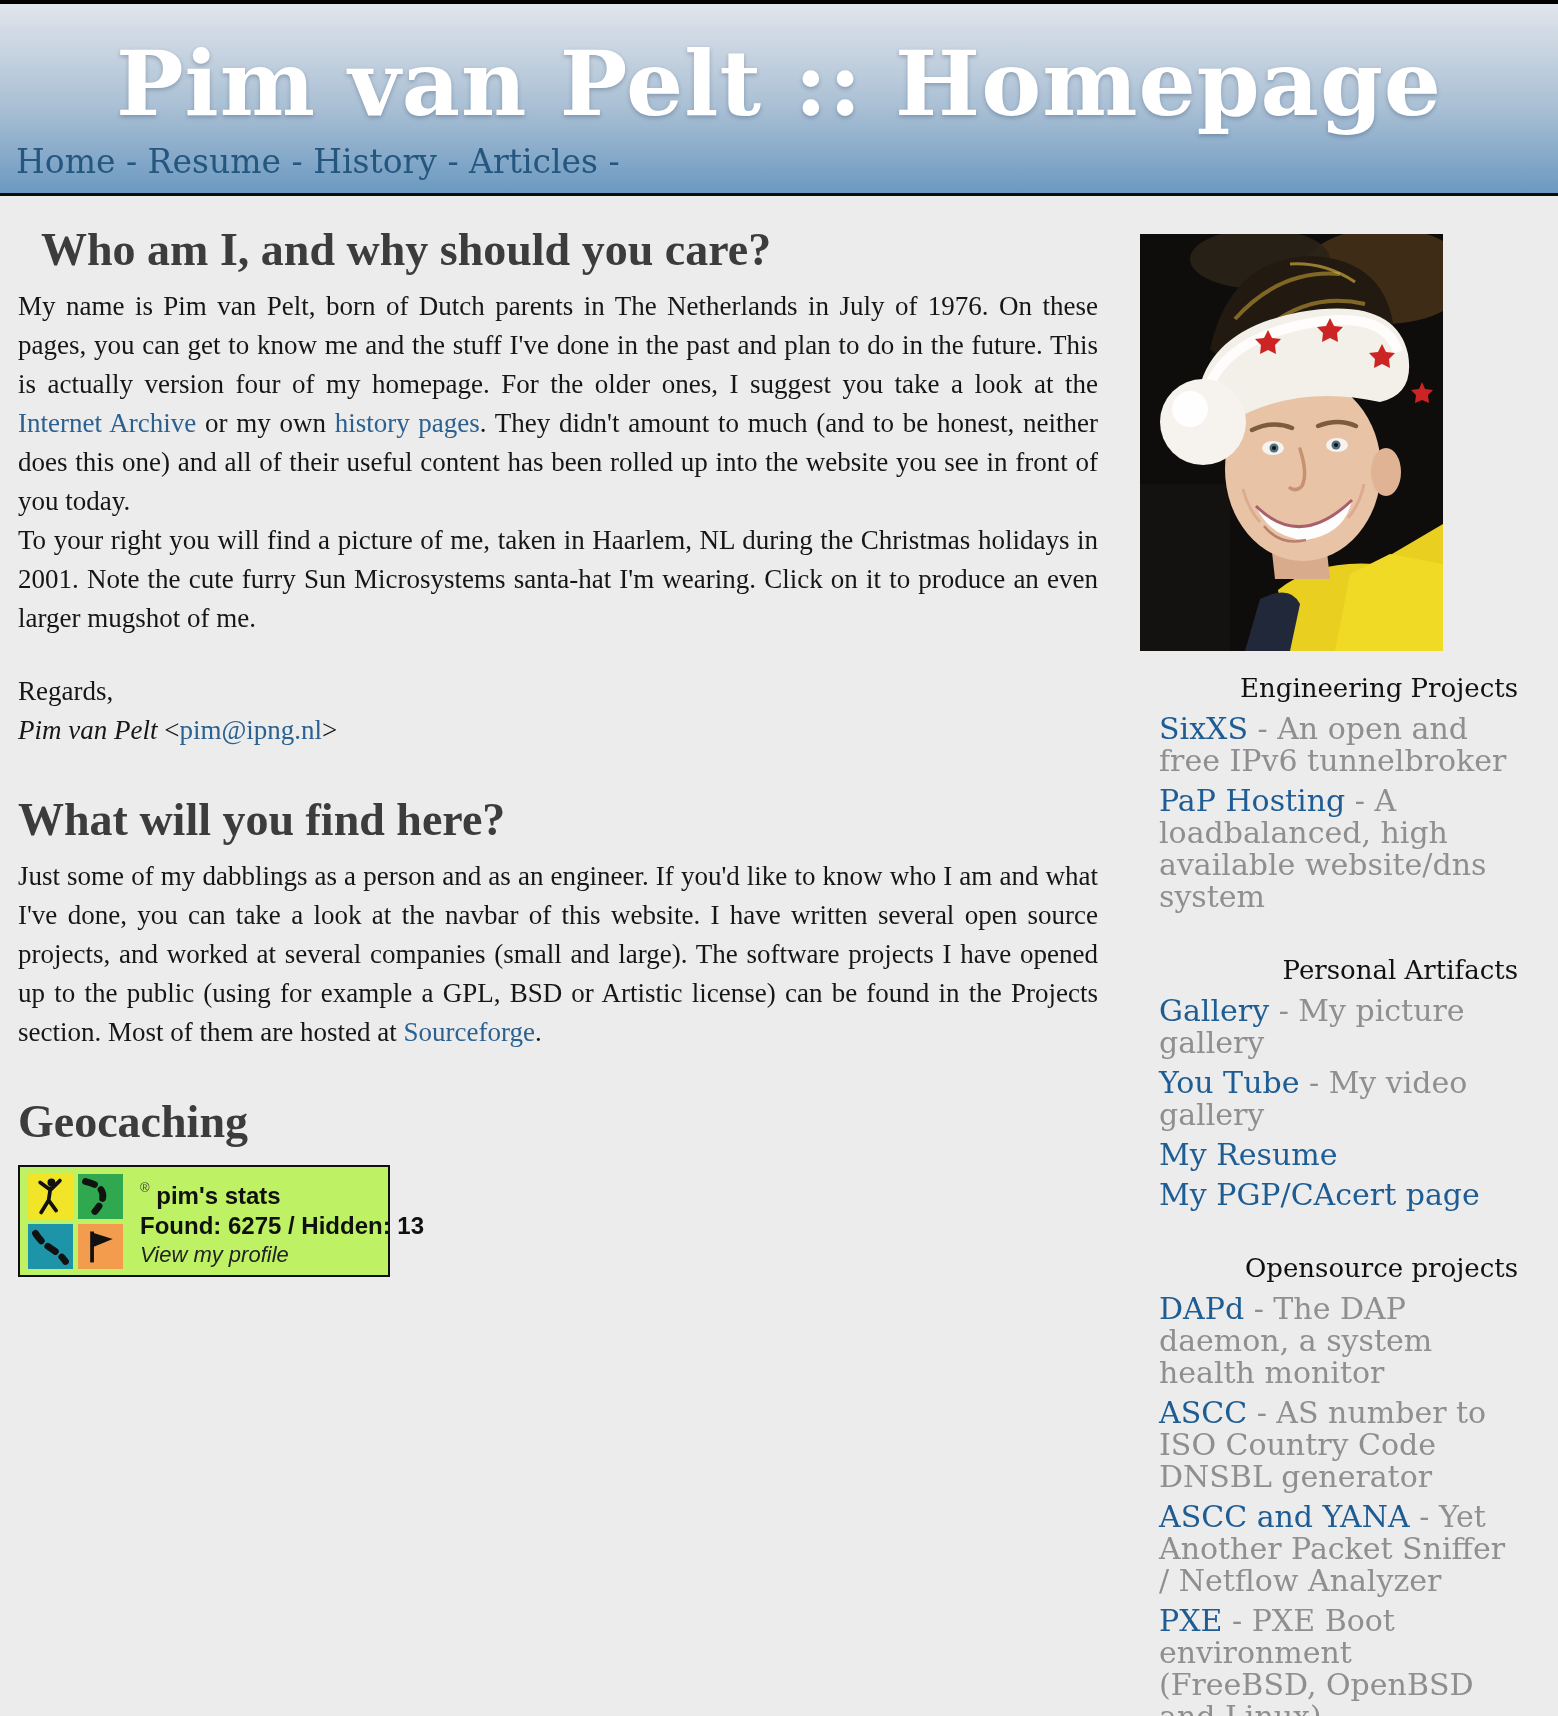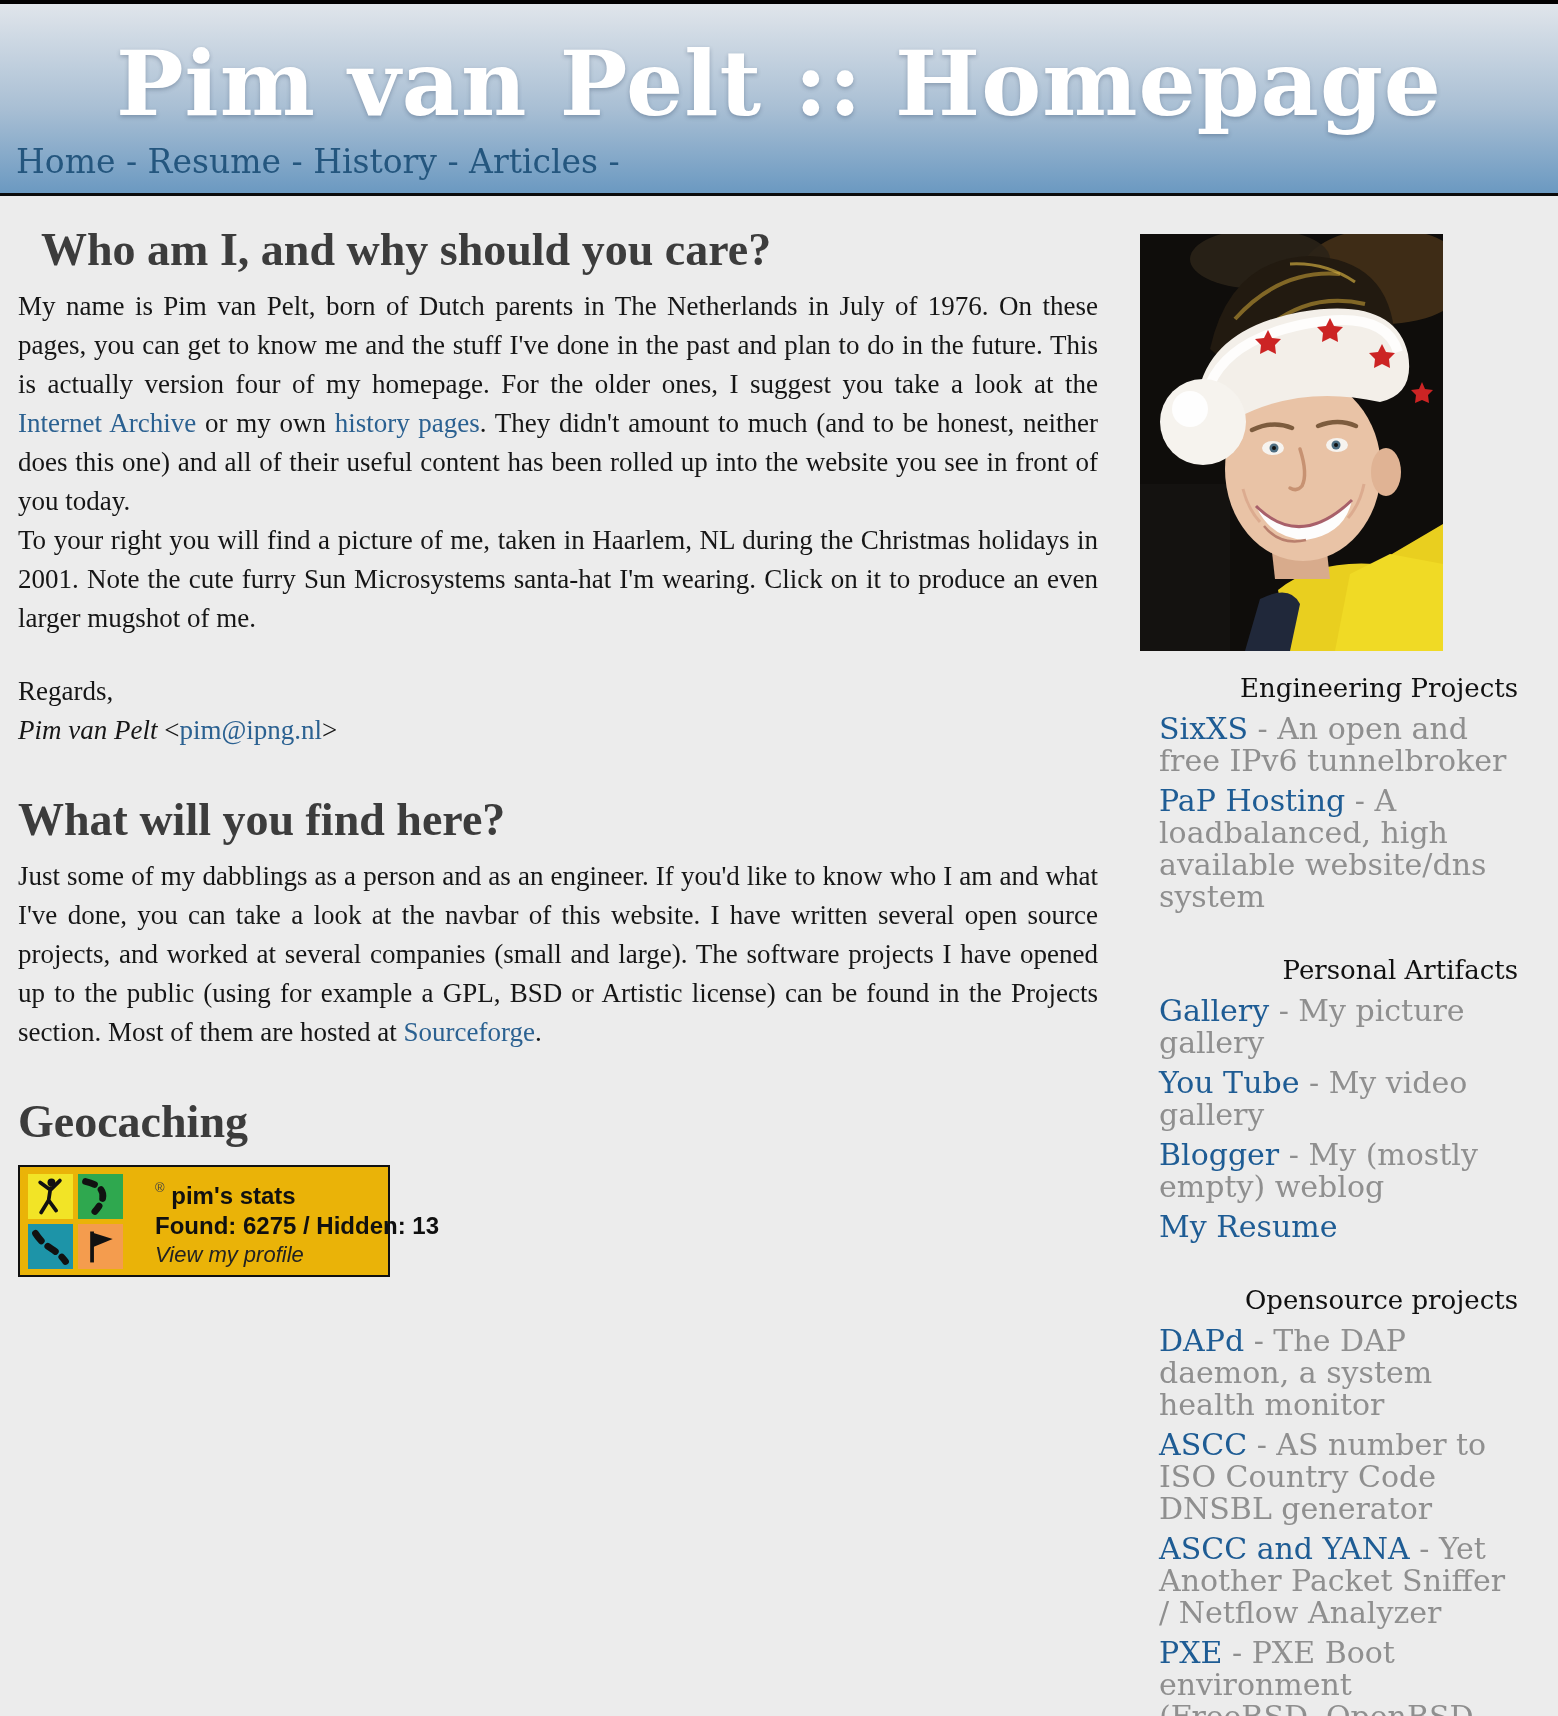--- a/index.html
+++ b/index.html
@@ -34,22 +34,22 @@
   .photo{display:block;width:303px;height:417px;margin:0;}
   .photo svg{display:block;width:100%;height:100%;}
   .sb-title{font-size:26px;color:#101010;margin:42px 0 10px 2px;text-align:right;}
   #sb-sections .sb-title:first-child{margin-top:22px;}
   .sb-items{padding-left:19px;}
   .sb-item{font-size:30px;line-height:32px;margin:1px 0 8px;}
   .sb-link{color:#1e5c94;text-decoration:none;}
   .sb-desc{color:#8f8f8f;}
 
   
-  .badge{display:flex;align-items:center;gap:32px;width:352px;border:2px solid #101010;
-         background:#eab308;padding:6px 8px;margin-top:16px;text-decoration:none;color:#101010;}
+  .badge{display:flex;align-items:center;gap:17px;width:352px;border:2px solid #101010;
+         background:#bef264;padding:6px 8px;margin-top:16px;text-decoration:none;color:#101010;}
   .badge-icons{display:grid;grid-template-columns:45px 45px;grid-template-rows:45px 45px;gap:5px;}
   .badge-sq{width:45px;height:45px;display:block;}
   .badge-text{font-family:"Liberation Sans",sans-serif;white-space:nowrap;}
   .reg{font-size:13px;vertical-align:12px;color:#444;font-weight:normal;}
   .bt1,.bt2{font-weight:bold;font-size:24px;line-height:30px;}
   .bt3{font-style:italic;font-size:22px;line-height:28px;color:#222;}
 </style>
 </head>
 <body>
 
@@ -151,22 +151,22 @@
     <div id="sb-sections">
         <div class="sb-title">Engineering Projects</div>
         <div class="sb-items">
           <div class="sb-item"><a class="sb-link" href="#">SixXS</a> <span class="sb-desc">- An open and free IPv6 tunnelbroker</span></div>
           <div class="sb-item"><a class="sb-link" href="#">PaP Hosting</a> <span class="sb-desc">- A loadbalanced, high available website/dns system</span></div>
         </div>
         <div class="sb-title">Personal Artifacts</div>
         <div class="sb-items">
           <div class="sb-item"><a class="sb-link" href="#">Gallery</a> <span class="sb-desc">- My picture gallery</span></div>
           <div class="sb-item"><a class="sb-link" href="#">You Tube</a> <span class="sb-desc">- My video gallery</span></div>
-          <div class="sb-item"><a class="sb-link" href="#">Blogger</a> <span class="sb-desc">- My (mostly empty) weblog</span></div>
           <div class="sb-item"><a class="sb-link" href="#">My Resume</a></div>
+          <div class="sb-item"><a class="sb-link" href="#">My PGP/CAcert page</a></div>
         </div>
         <div class="sb-title">Opensource projects</div>
         <div class="sb-items">
           <div class="sb-item"><a class="sb-link" href="#">DAPd</a> <span class="sb-desc">- The DAP daemon, a system health monitor</span></div>
           <div class="sb-item"><a class="sb-link" href="#">ASCC</a> <span class="sb-desc">- AS number to ISO Country Code DNSBL generator</span></div>
           <div class="sb-item"><a class="sb-link" href="#">ASCC and YANA</a> <span class="sb-desc">- Yet Another Packet Sniffer / Netflow Analyzer</span></div>
           <div class="sb-item"><a class="sb-link" href="#">PXE</a> <span class="sb-desc">- PXE Boot environment (FreeBSD, OpenBSD and Linux)</span></div>
         </div>
       </div>
   </aside>

